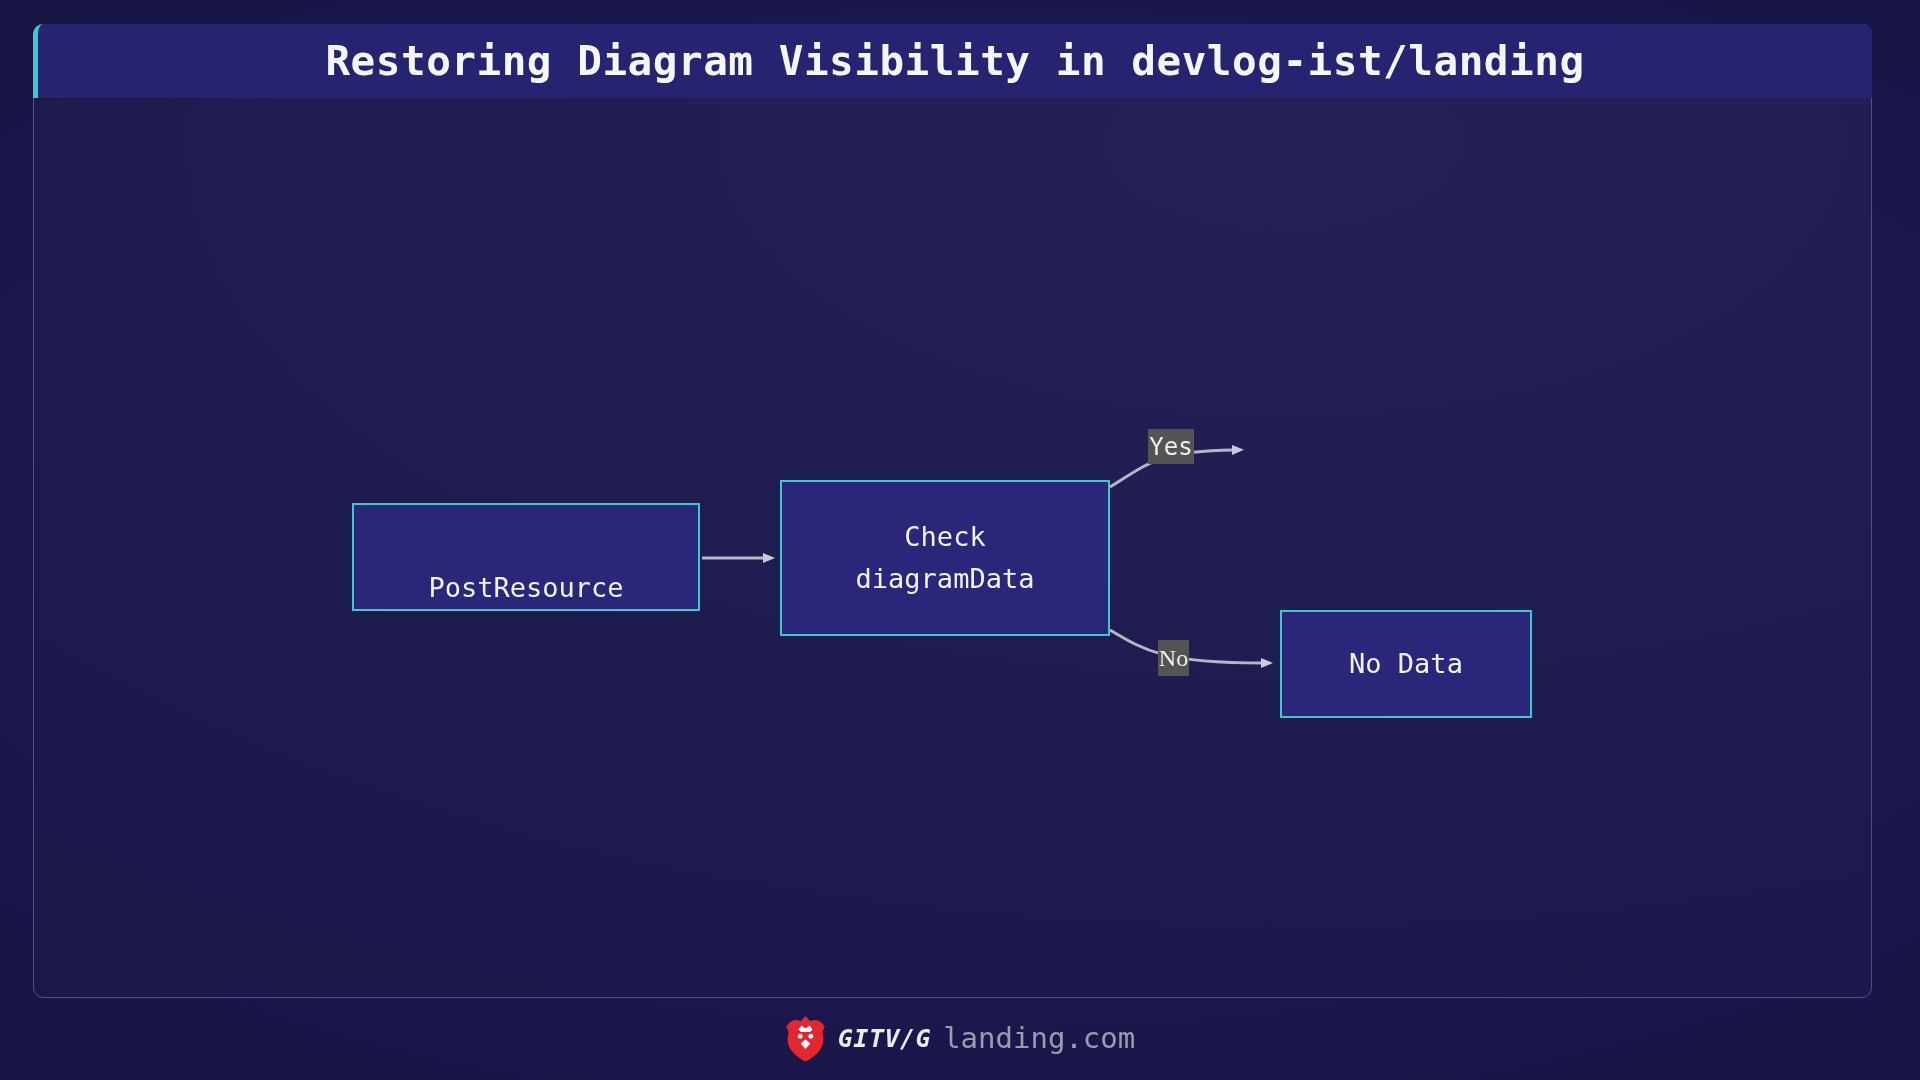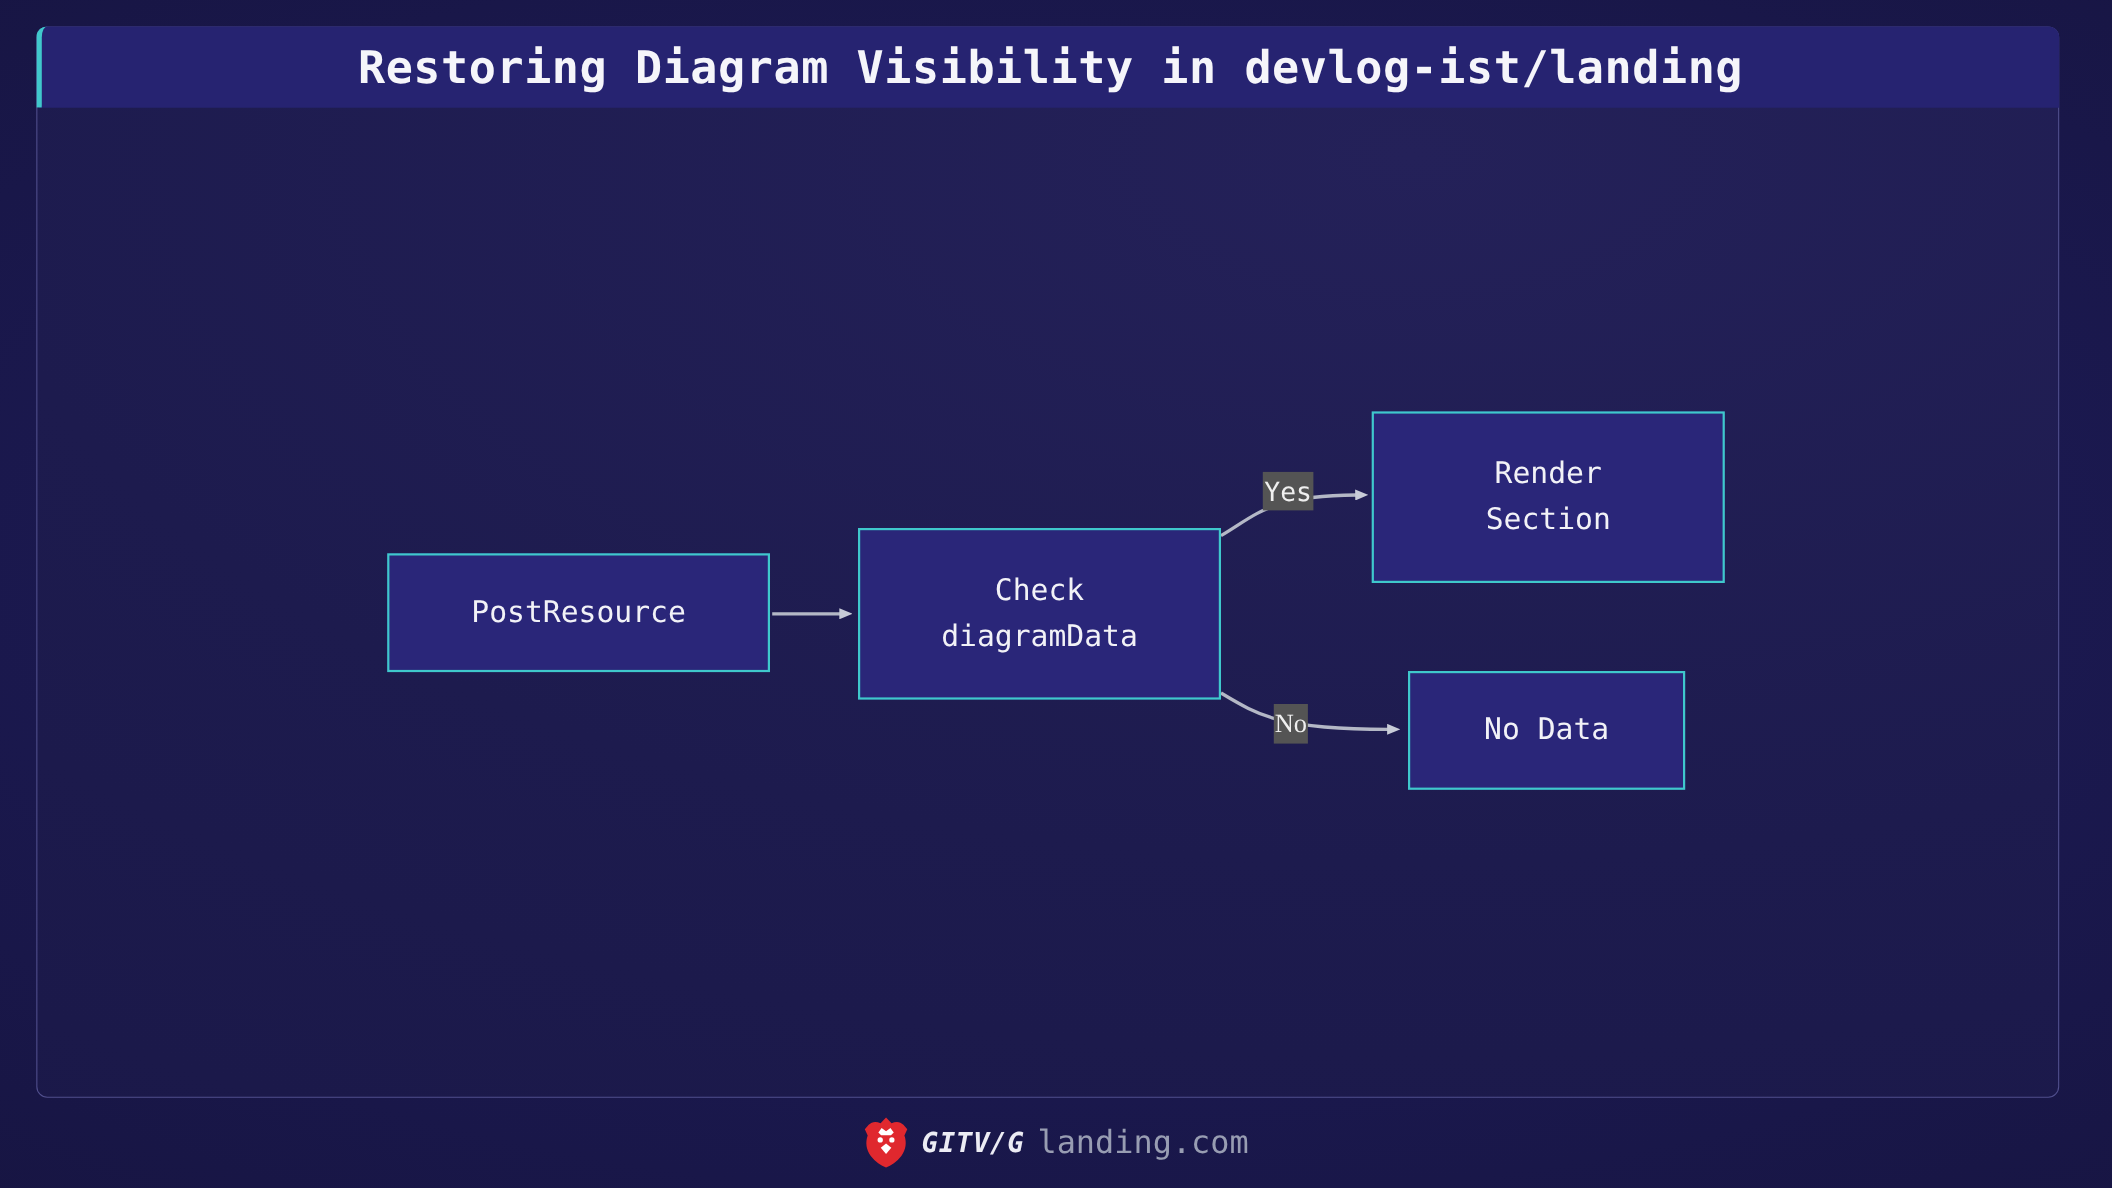--- a/index.html
+++ b/index.html
@@ -46,21 +46,21 @@
     position: absolute;
     background: #2a2679;
     border: 2px solid #3fc8cc;
     color: #f2f2f7;
     font-size: 27px;
     line-height: 42px;
     display: flex; flex-direction: column;
     align-items: center; justify-content: center;
     text-align: center;
   }
-  .node-post-resource { left: 352px; top: 503px; width: 348px; height: 108px; }
+  .node-post-resource { left: 352px; top: 503px; width: 348px; height: 108px; justify-content: flex-end; }
   .node-check         { left: 780px; top: 480px; width: 330px; height: 156px; }
   .node-render        { left: 1247px; top: 374px; width: 321px; height: 156px; }
   .node-no-data       { left: 1280px; top: 610px; width: 252px; height: 108px; }
 
   .edge-label {
     position: absolute;
     background: #545454;
     color: #efefef;
     font-size: 24px;
     display: flex; align-items: center; justify-content: center;
@@ -115,24 +115,20 @@
 
   <div class="node node-post-resource">
     <span>PostResource</span>
   </div>
 
   <div class="node node-check">
     <span>Check</span>
     <span>diagramData</span>
   </div>
 
-  <div class="node node-render">
-    <span>Render</span>
-    <span>Section</span>
-  </div>
 
   <div class="node node-no-data">
     <span>No Data</span>
   </div>
 
   <div class="edge-label edge-label-yes">Yes</div>
   <div class="edge-label edge-label-no">No</div>
 
 </div>
 

